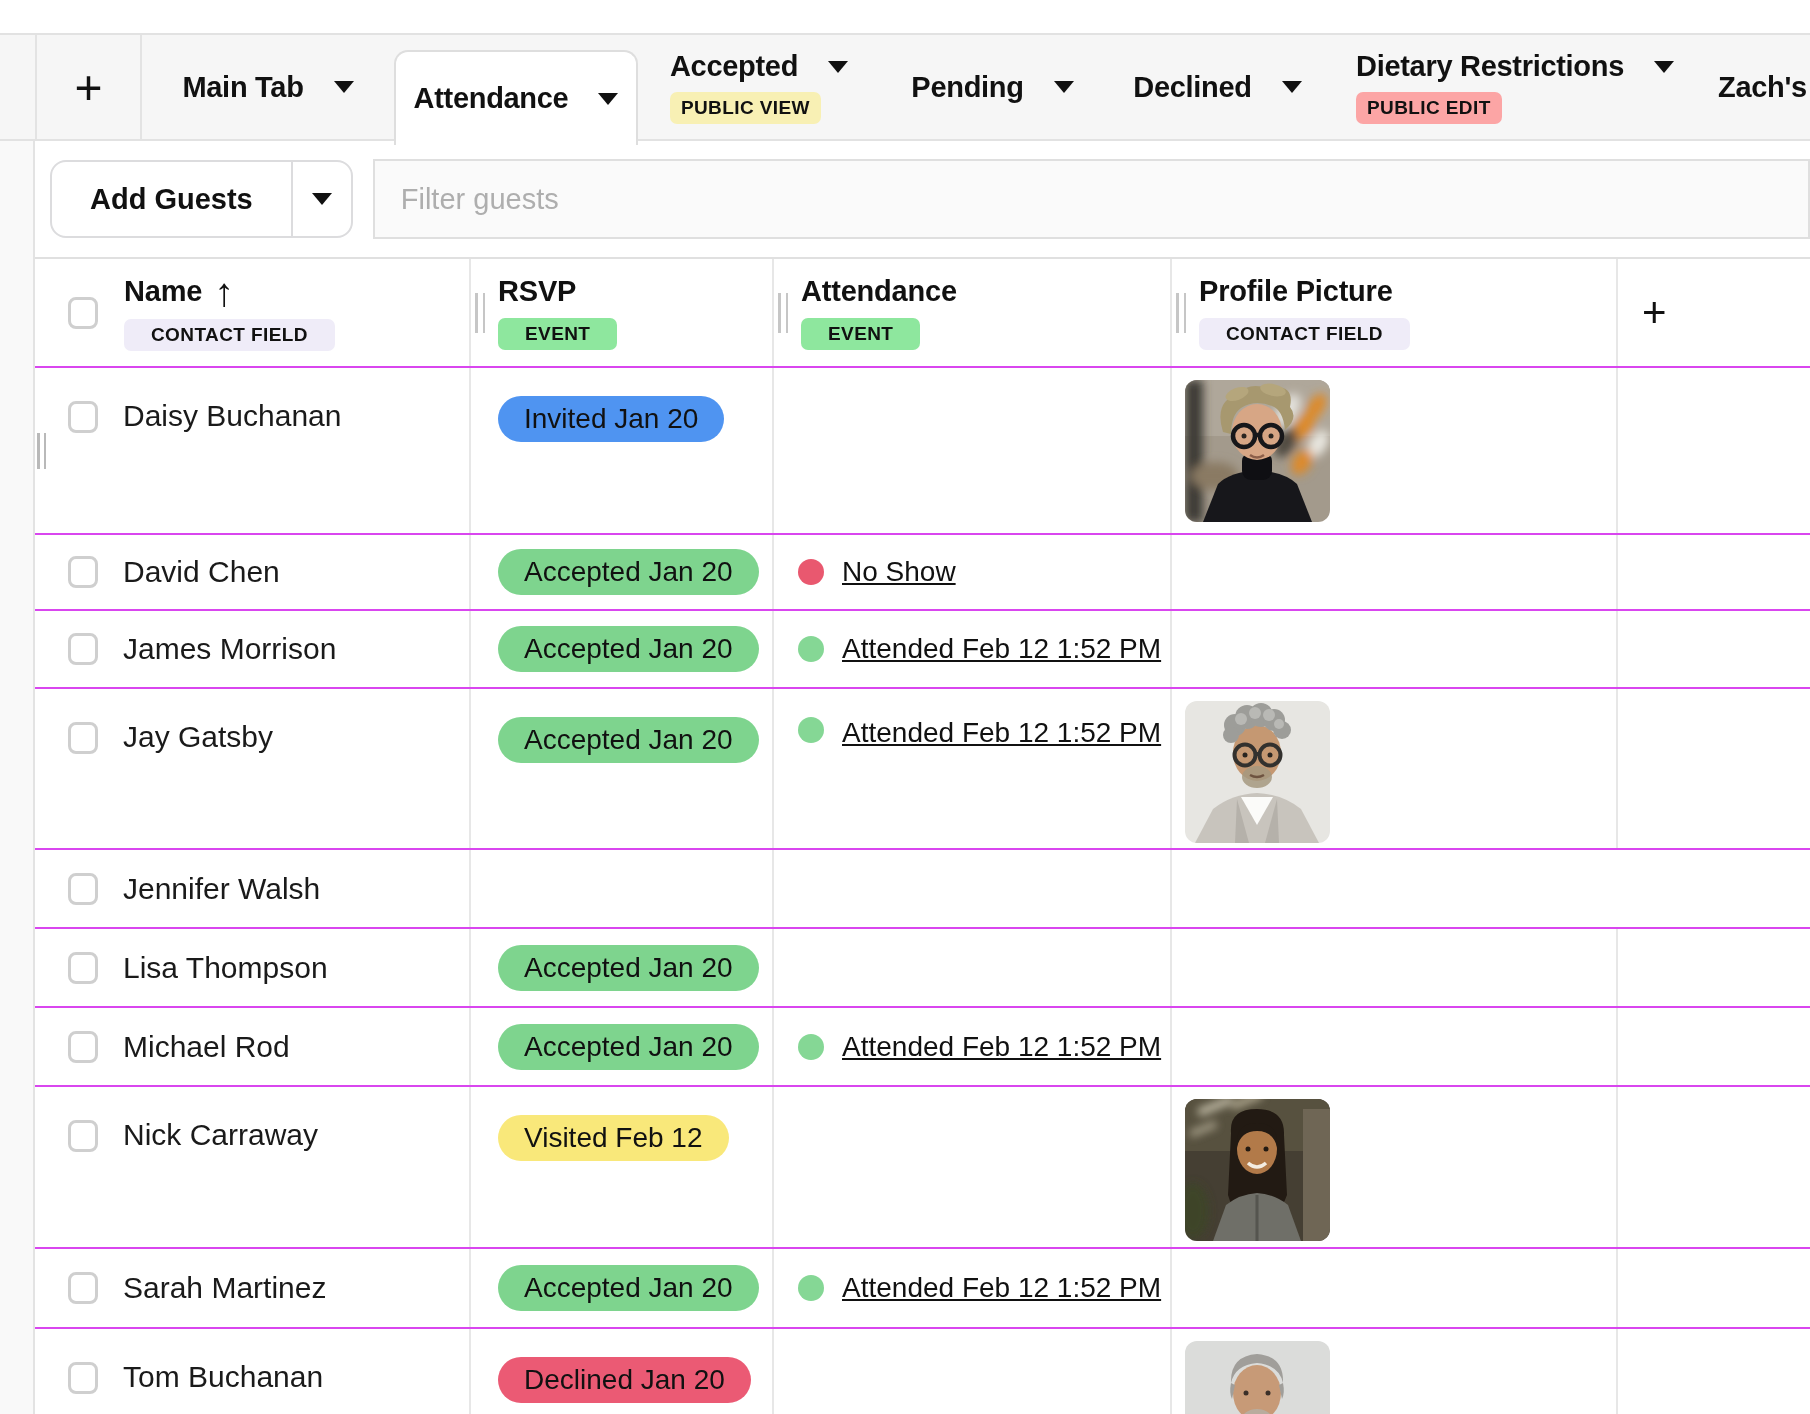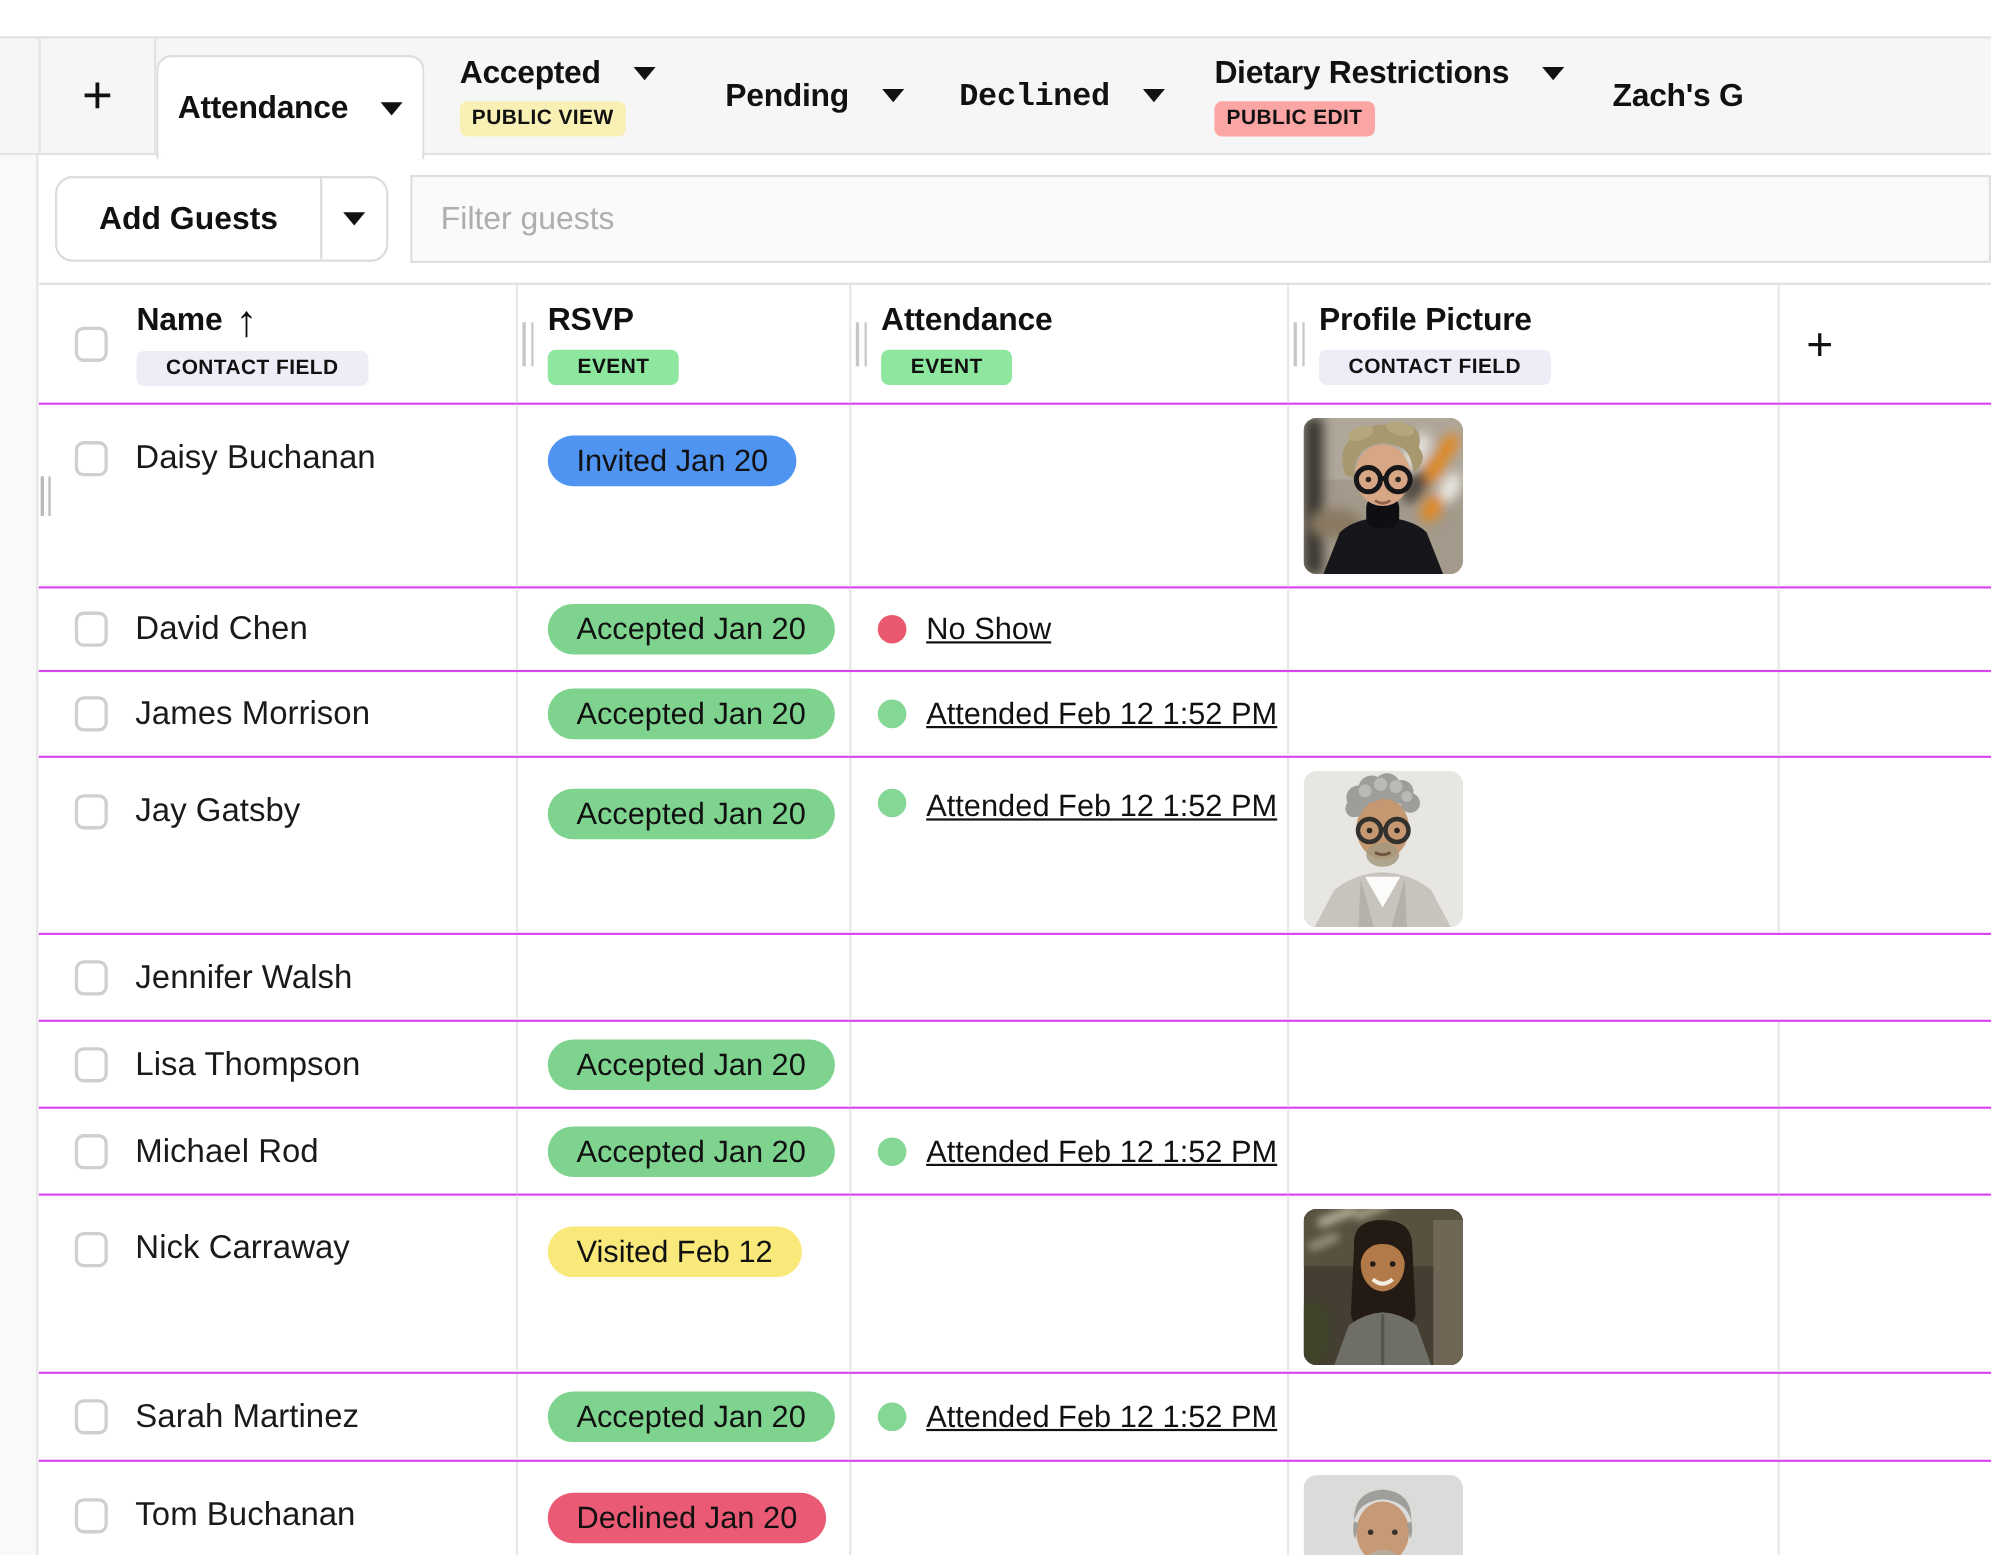--- a/index.html
+++ b/index.html
@@ -23,21 +23,21 @@
   .caret { width:0; height:0; border-left:10px solid transparent; border-right:10px solid transparent;
     border-top:12px solid #111; }
   .tab-plus { width:107px; border-left:2px solid #e3e3e3; border-right:2px solid #e3e3e3;
     font-size:48px; font-weight:400; display:flex; align-items:center; justify-content:center; }
   .tab-main { width:252px; }
   .tab-active { width:244px; background:#fff; position:relative; top:15px; height:95px;
     border:2px solid #dedede; border-bottom:none; border-radius:14px 14px 0 0; z-index:3;
     justify-content:center; }
   .tab-accepted { width:242px; }
   .tab-pending { width:225px; }
-  .tab-declined { width:225px;font-family:Liberation Mono, monospace; }
+  .tab-declined { width:225px; }
   .tab-dietary { width:370px; }
   .tab-zachs { flex:1; align-items:flex-start; padding-left:18px; overflow:hidden; }
   .tab-badge { font-size:19px; font-weight:700; letter-spacing:0.4px; padding:5px 11px;
     border-radius:7px; white-space:nowrap; }
   .badge-yellow { background:#f8f0b4; }
   .badge-peach  { background:#fca5a5; }
 
   
   .toolbar { height:116px; background:#fff; display:flex; align-items:center; padding-left:50px; }
   .addguests { display:flex; height:78px; background:#fff; border:2px solid #dcdcde;
@@ -110,20 +110,28 @@
 
 <div class="page">
 
   <div class="topstrip"></div>
 
   <div class="tabbar">
     <div class="tab tab-plus">
       <span>+</span>
     </div>
 
+    <div class="tab tab-main">
+      <div class="tab-inner">
+          <div class="tab-labelrow">
+        <span class="tab-label">Main Tab</span>
+        <span class="caret"></span>
+      </div>
+        </div>
+    </div>
 
     <div class="tab tab-active">
       <div class="tab-inner">
           <div class="tab-labelrow">
         <span class="tab-label">Attendance</span>
         <span class="caret"></span>
       </div>
         </div>
     </div>
 

